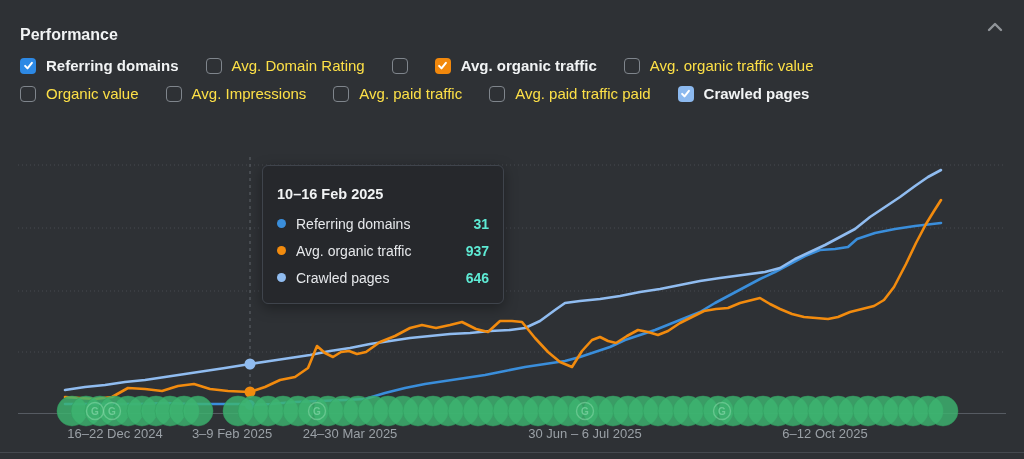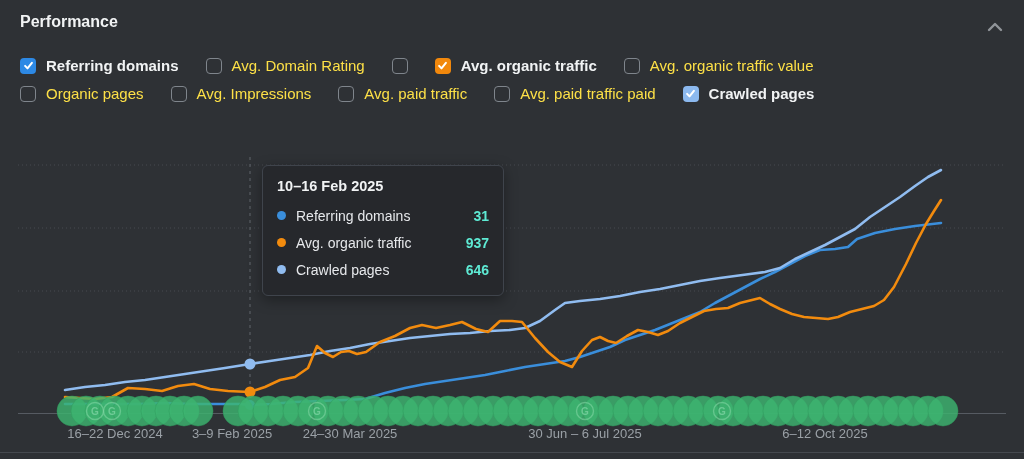--- a/index.html
+++ b/index.html
@@ -1,34 +1,34 @@
 <!DOCTYPE html>
 <html><head>
 <meta charset="utf-8">
 <style>
   html,body{margin:0;padding:0;background:#26282b;}
   #app{position:relative;width:1024px;height:459px;background:#2e3135;overflow:hidden;
        font-family:"Liberation Sans",sans-serif;-webkit-font-smoothing:antialiased;}
-  .title{position:absolute;left:20px;top:13px;font-size:16px;font-weight:700;color:#f1f3f4;}
+  .title{position:absolute;left:20px;top:26px;font-size:16px;font-weight:700;color:#f1f3f4;}
   .collapse-btn{position:absolute;right:16px;top:14px;width:26px;height:26px;display:flex;
        align-items:center;justify-content:center;cursor:pointer;background:none;border:none;padding:0;}
   .filters{position:absolute;left:20px;top:57px;display:flex;flex-direction:column;gap:11px;}
   .frow{display:flex;align-items:center;gap:27px;}
   .fitem{display:flex;align-items:center;gap:10px;cursor:pointer;white-space:nowrap;}
   .cb{width:16px;height:16px;border-radius:4px;box-sizing:border-box;display:flex;
       align-items:center;justify-content:center;flex:0 0 16px;}
   .cb.unchecked{border:1.5px solid #7f858c;background:transparent;}
   .cb svg{display:block;}
   .flabel{font-size:15px;color:#fde047;}
   .fitem.on .flabel{color:#f1f3f4;font-weight:700;}
   #chart{position:absolute;left:0;top:150px;}
   .tooltip{position:absolute;left:262px;top:165px;width:242px;box-sizing:border-box;
       background:#26282c;border:1px solid #3f444c;border-radius:6px;padding:10px 14px 12px;
       box-shadow:0 4px 14px rgba(0,0,0,.35);z-index:5;}
-  .ttitle{font-size:14.5px;font-weight:700;color:#f1f3f4;margin:2px 0 8px;}
+  .ttitle{font-size:14.5px;font-weight:700;color:#f1f3f4;margin:10px 0 8px;}
   .trow{display:flex;align-items:center;gap:10px;height:27px;font-size:14px;color:#e6e8eb;}
   .tdot{width:9px;height:9px;border-radius:50%;flex:0 0 9px;}
   .tval{margin-left:auto;font-weight:700;color:#5eead4;}
   .bottom-divider{position:absolute;left:0;top:452px;width:1024px;height:1px;background:#45494f;}
 </style>
 </head>
 <body>
 
 <div id="app">
   <div class="title">Performance</div>
@@ -66,21 +66,21 @@
           <span class="flabel">Avg. organic traffic</span>
         </label>
         <label class="fitem">
           <span class="cb unchecked"></span>
           <span class="flabel">Avg. organic traffic value</span>
         </label>
       </div>
       <div class="frow">
         <label class="fitem">
           <span class="cb unchecked"></span>
-          <span class="flabel">Organic pages</span>
+          <span class="flabel">Organic value</span>
         </label>
         <label class="fitem">
           <span class="cb unchecked"></span>
           <span class="flabel">Avg. Impressions</span>
         </label>
         <label class="fitem">
           <span class="cb unchecked"></span>
           <span class="flabel">Avg. paid traffic</span>
         </label>
         <label class="fitem">

